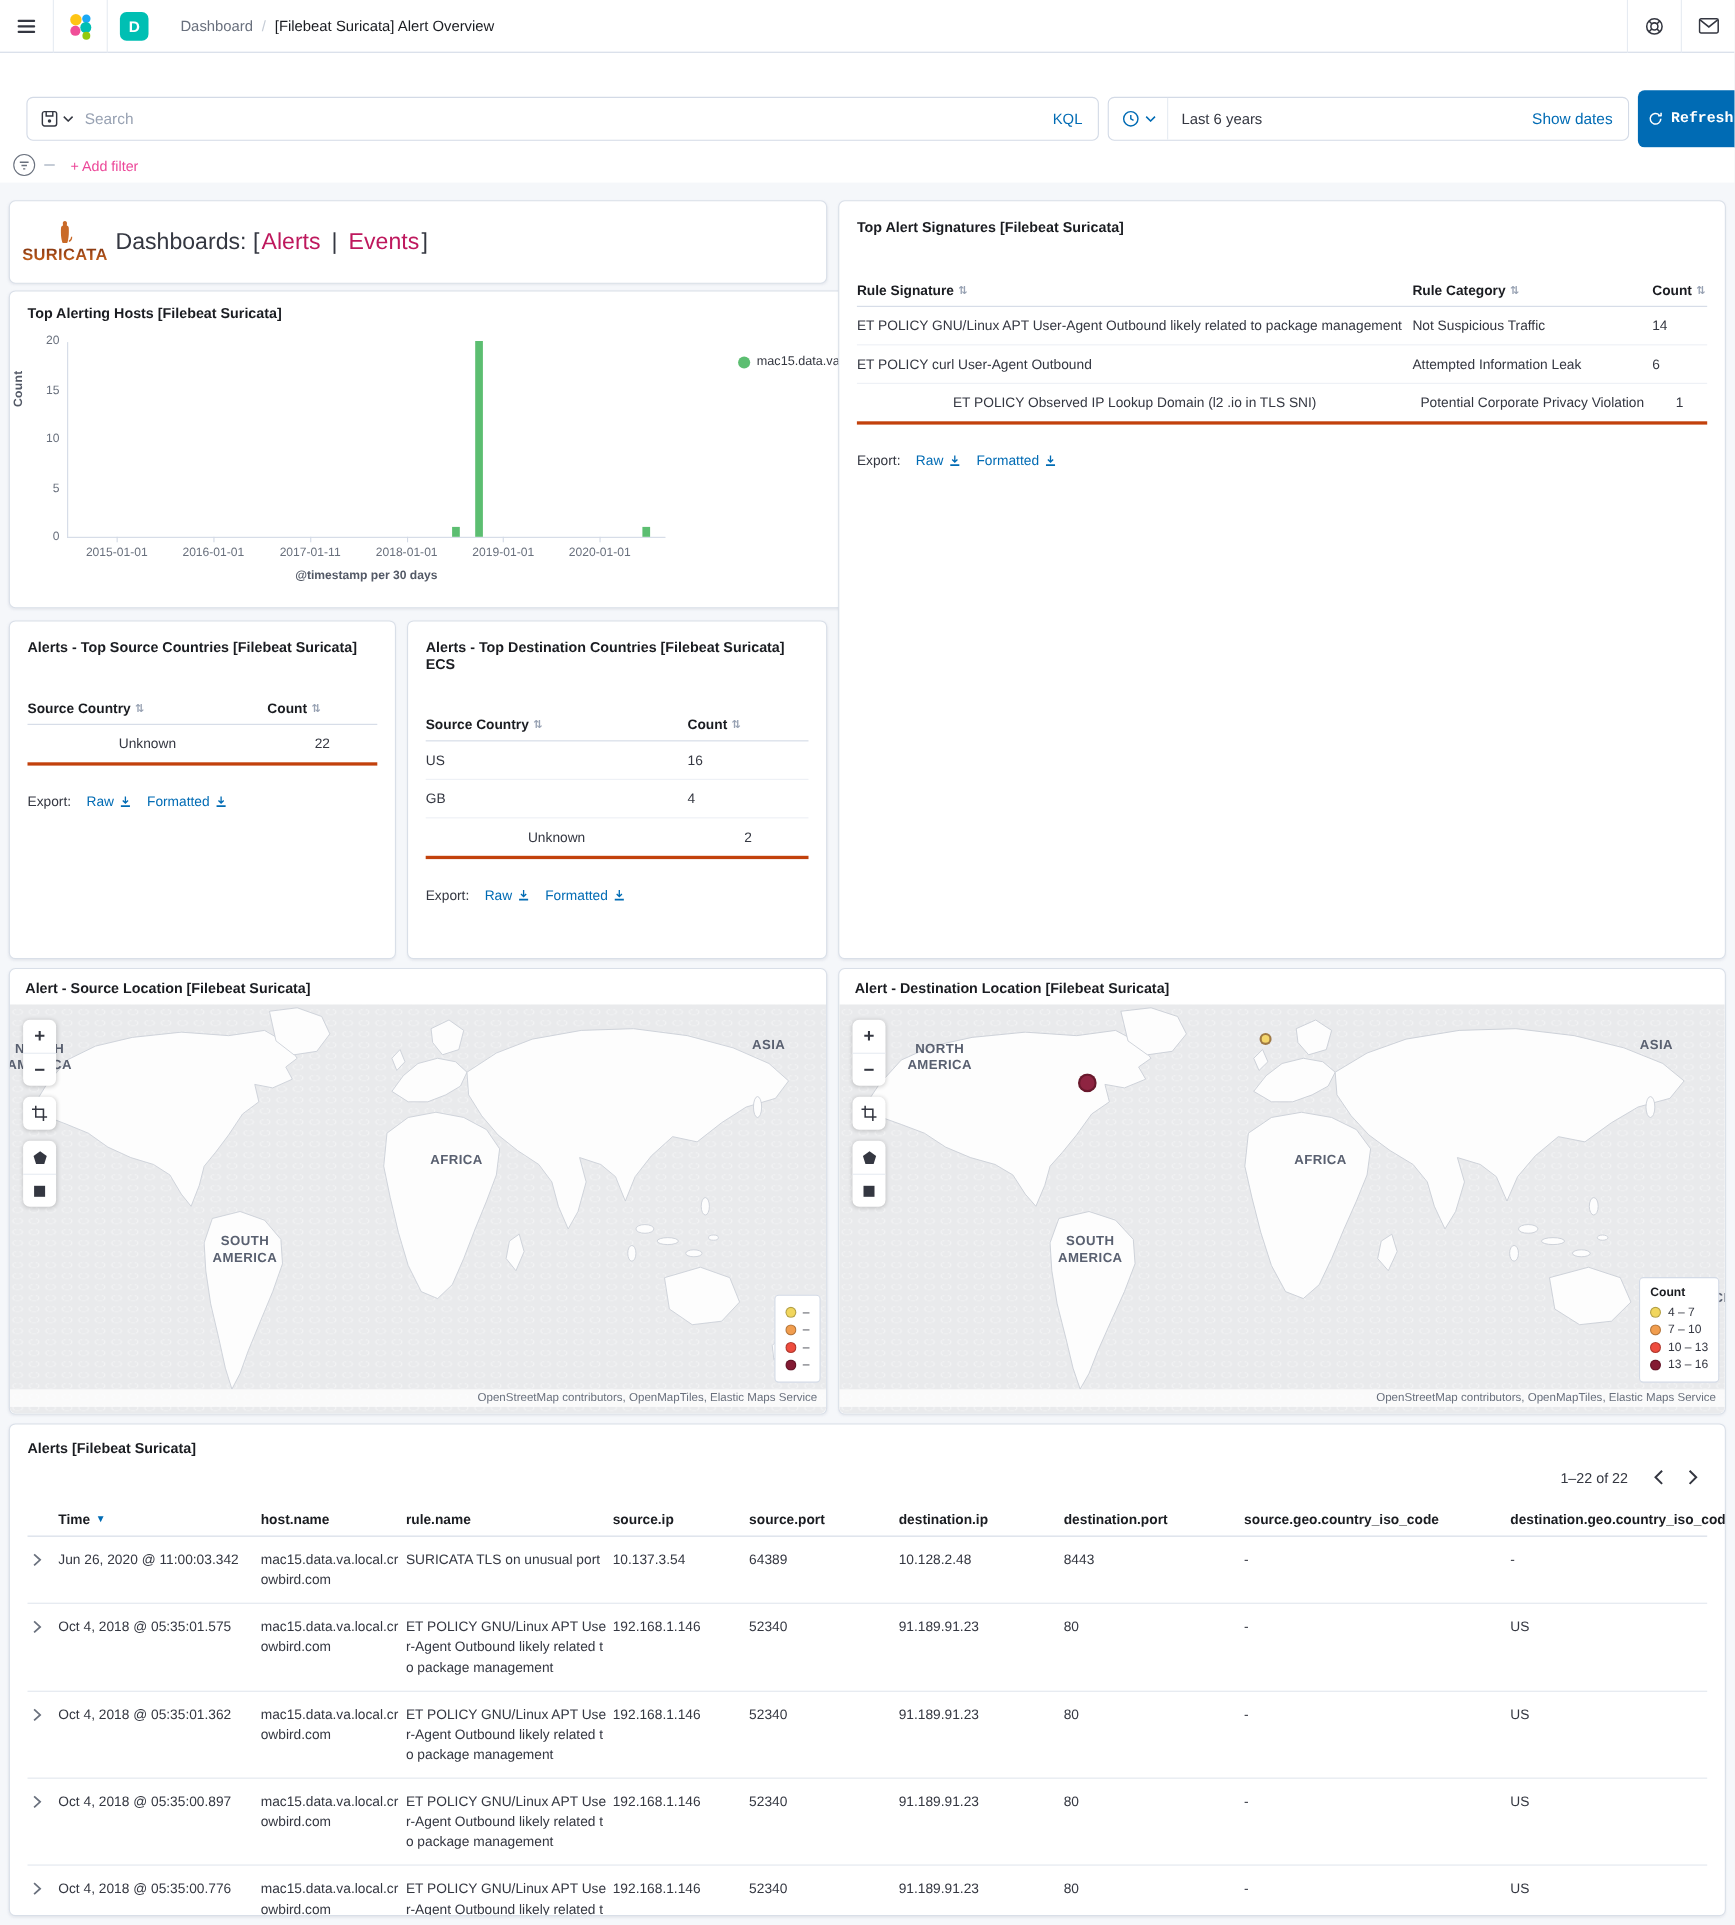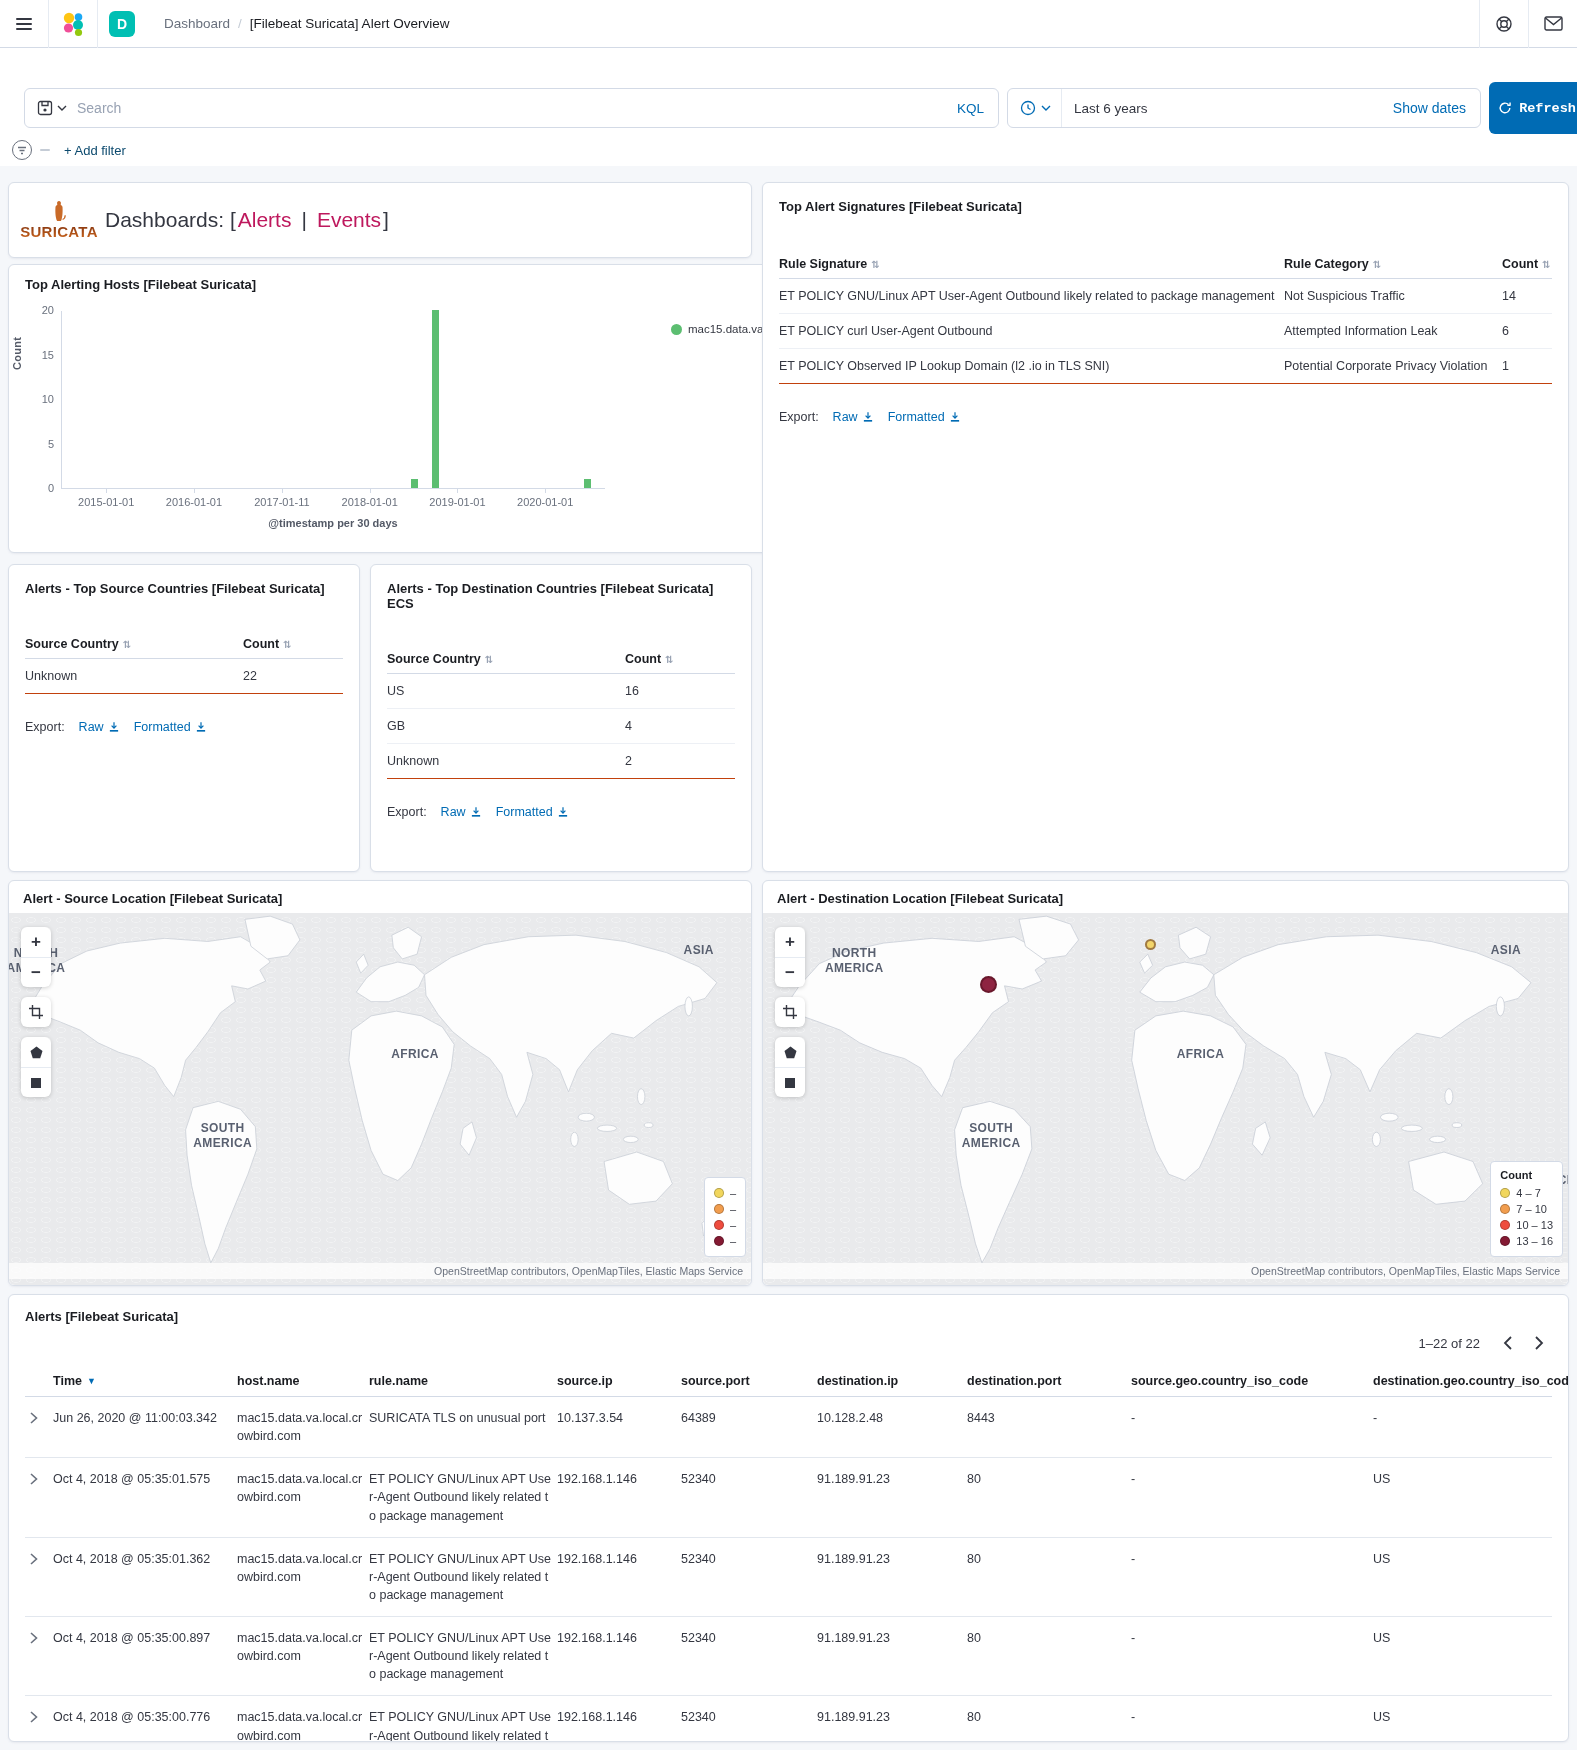--- a/index.html
+++ b/index.html
@@ -45,21 +45,21 @@
   .refresh-btn { flex:0 0 96px; height:52px; background:#006BB4; border:none; border-radius:6px; color:#fff;
                  font-size:13.5px; font-weight:600; display:flex; align-items:center; justify-content:center;
                  gap:7px; cursor:pointer; font-family:Liberation Mono, monospace; }
 
   
   .filterbar { position:absolute; left:0; top:134px; width:100%; height:32px; background:#fff;
                display:flex; align-items:center; gap:8px; padding:0 12px; }
   .filter-circle { width:20px; height:20px; border:1.4px solid #69707D; border-radius:50%;
                    display:flex; align-items:center; justify-content:center; cursor:pointer; }
   .filter-dash { width:10px; height:2px; background:#C5CCD6; border-radius:1px; }
-  .add-filter { color:#0c4a6e; font-size:13px; cursor:pointer; margin-left:6px; }
+  .add-filter { color:#ec4899; font-size:13px; cursor:pointer; margin-left:6px; }
 
   
   .content { position:absolute; left:0; top:166px; width:1577px; height:1584px; background:#F5F7FA; }
   .panel { position:absolute; background:#fff; border:1px solid #D9DFE8; border-radius:6px;
            box-shadow:0 1px 2px rgba(152,162,179,.15); }
   .panel-title { font-size:13px; font-weight:700; color:#1A1C21; }
 
   .p-markdown { left:8px; top:16px; width:744px; height:76px; display:flex; align-items:center; padding:0 14px; }
   .p-chart    { left:8px; top:98px;  width:804px; height:289px; }
   .p-sign     { left:762px; top:16px; width:807px; height:690px; padding:16px; }
@@ -90,21 +90,21 @@
   .ylabel-rot { position:absolute; left:2px; top:105px; transform:rotate(-90deg); transform-origin:left top;
                 font-size:11px; font-weight:700; color:#535966; letter-spacing:.3px; }
   .xlabel-c { position:absolute; left:52px; top:252px; width:544px; text-align:center; font-size:11px;
               font-weight:700; color:#535966; }
   .chart-legend { position:absolute; right:8px; top:58px; display:flex; align-items:center; gap:6px; font-size:11.5px;text-align:center; }
   .leg-dot { width:11px; height:11px; border-radius:50%; }
 
   
   .dt-head { display:grid; border-bottom:1px solid #D3DAE6; padding:7px 0; }
   .dt-row  { display:grid; padding:10px 0; border-bottom:1px solid #EDF0F5; font-size:12.5px; color:#343741; }
-  .dt-row:last-child { border-bottom:1px solid #c2410c; }
+  .dt-row:last-child { border-bottom:3px solid #c2410c;text-align:center; }
   .dt-hcell { font-size:12.5px; font-weight:700; color:#1A1C21; display:flex; align-items:center; gap:4px; cursor:pointer; }
   .sort-ic { font-size:10px; color:#98A2B3; font-family:"DejaVu Sans",sans-serif; }
   .g-sign { grid-template-columns: 505px 218px 1fr; }
   .g-cl   { grid-template-columns: 1fr 100px; }
   .g-cr   { grid-template-columns: 1fr 110px; }
   .sign-table { margin-top:36px; }
   .c-table { margin-top:34px; }
   .export-row { display:flex; align-items:center; gap:14px; margin-top:26px; font-size:12.5px; }
   .export-link { color:#006BB4; display:flex; align-items:center; gap:4px; cursor:pointer; }
 

